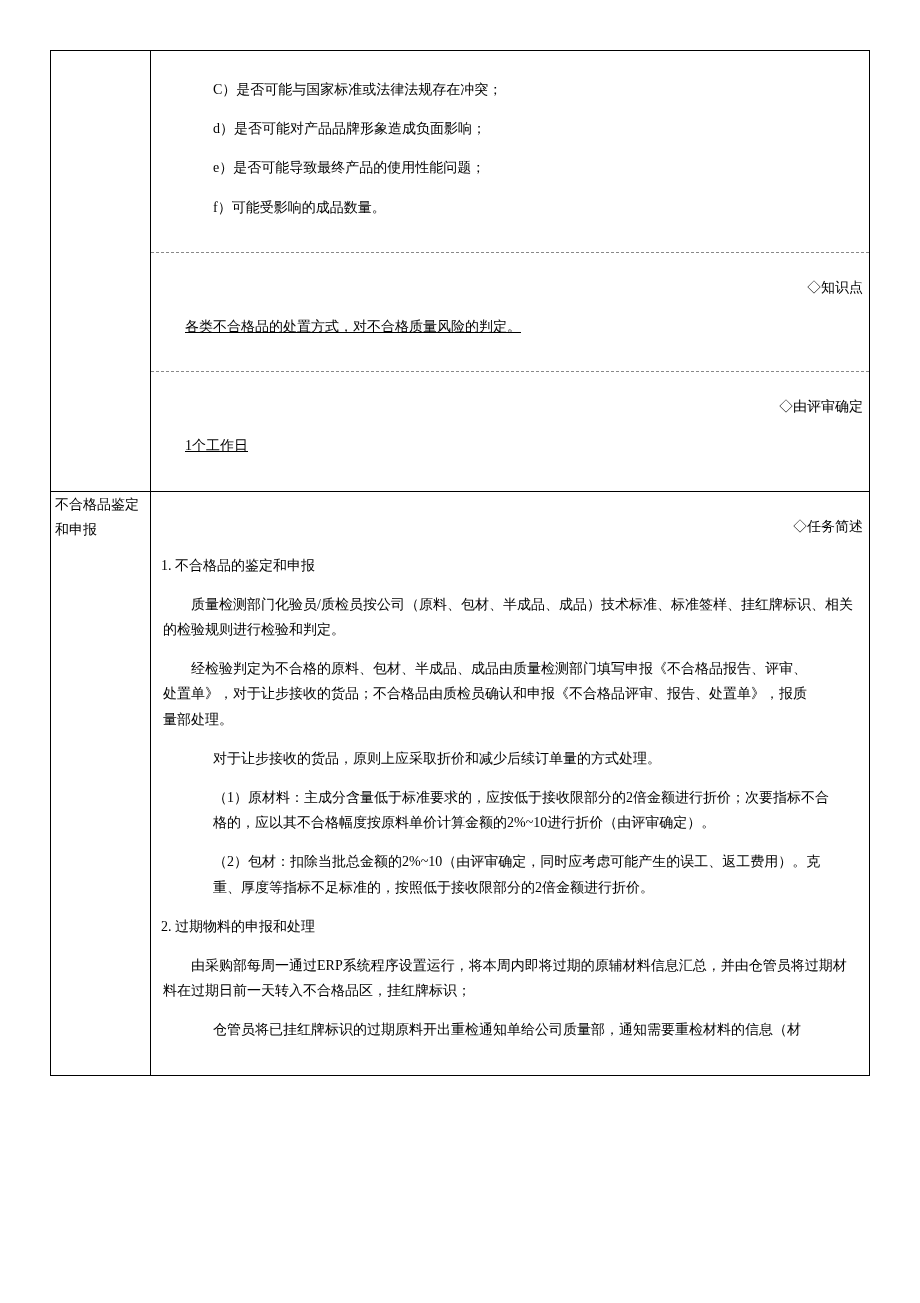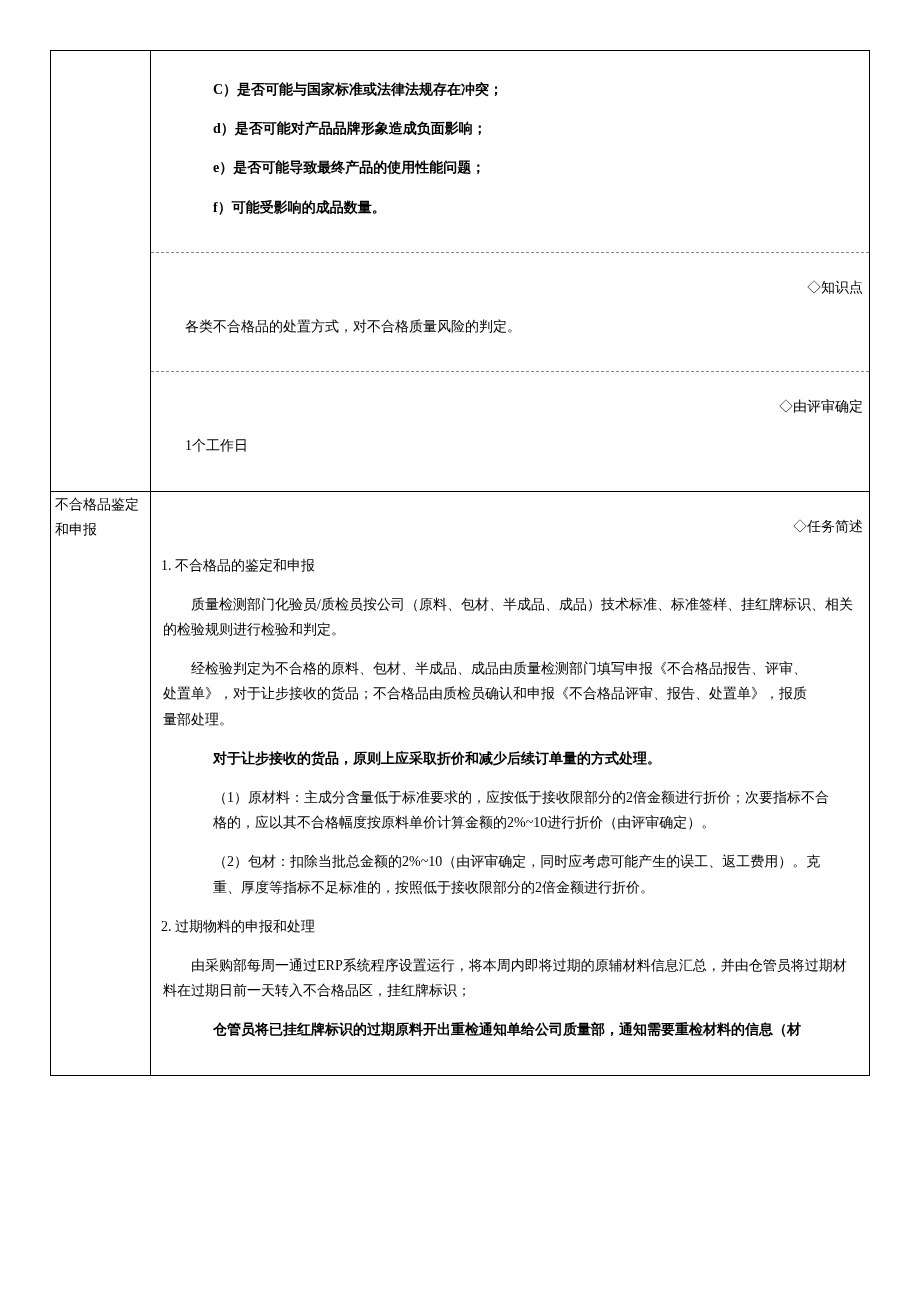--- a/index.html
+++ b/index.html
@@ -30,24 +30,24 @@
   }
   .sub-row {
     border-bottom: 1px dashed #888;
     padding: 12px 6px 18px 6px;
   }
   .sub-row:last-child {
     border-bottom: none;
   }
   .indent1 {
     margin: 14px 0 14px 2em;
+    text-decoration: underline;
   }
   .indent2 {
     margin: 14px 0 14px 4em;
-    font-weight: bold;
   }
   .indent3 {
     margin: 14px 2em 14px 4em;
   }
   .heading {
     margin: 10px 0;
     text-align: right;
   }
   .para {
     margin: 14px 6px;

